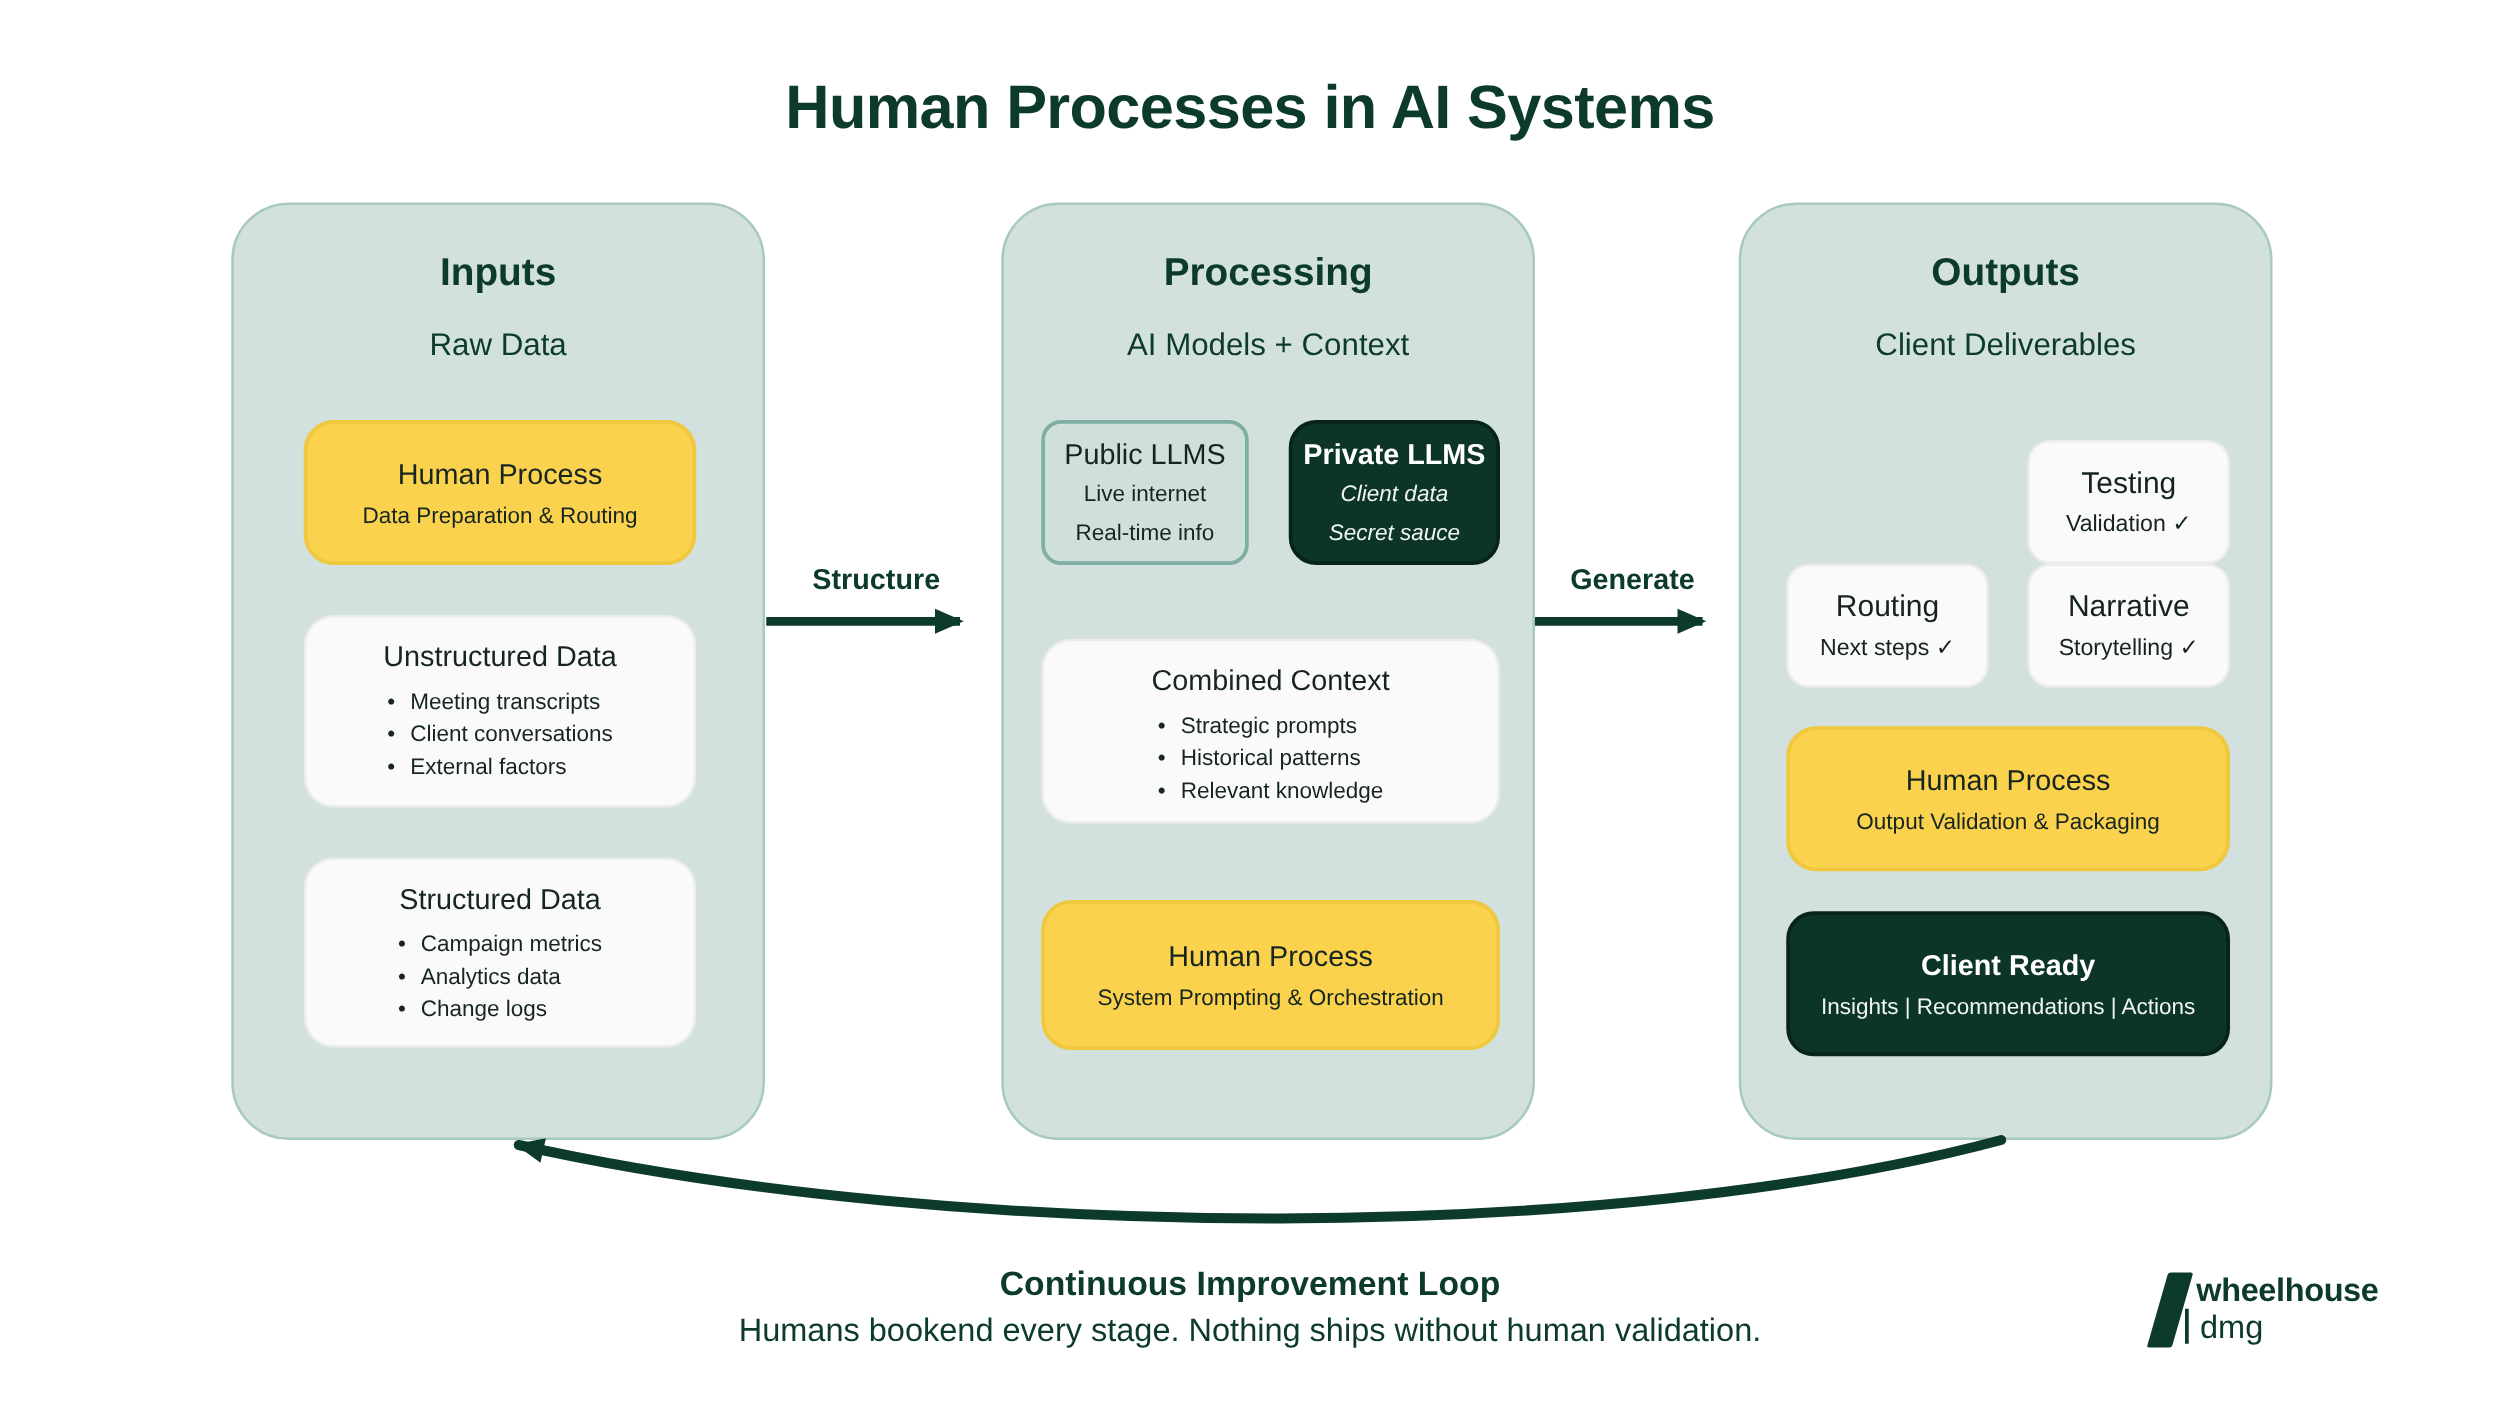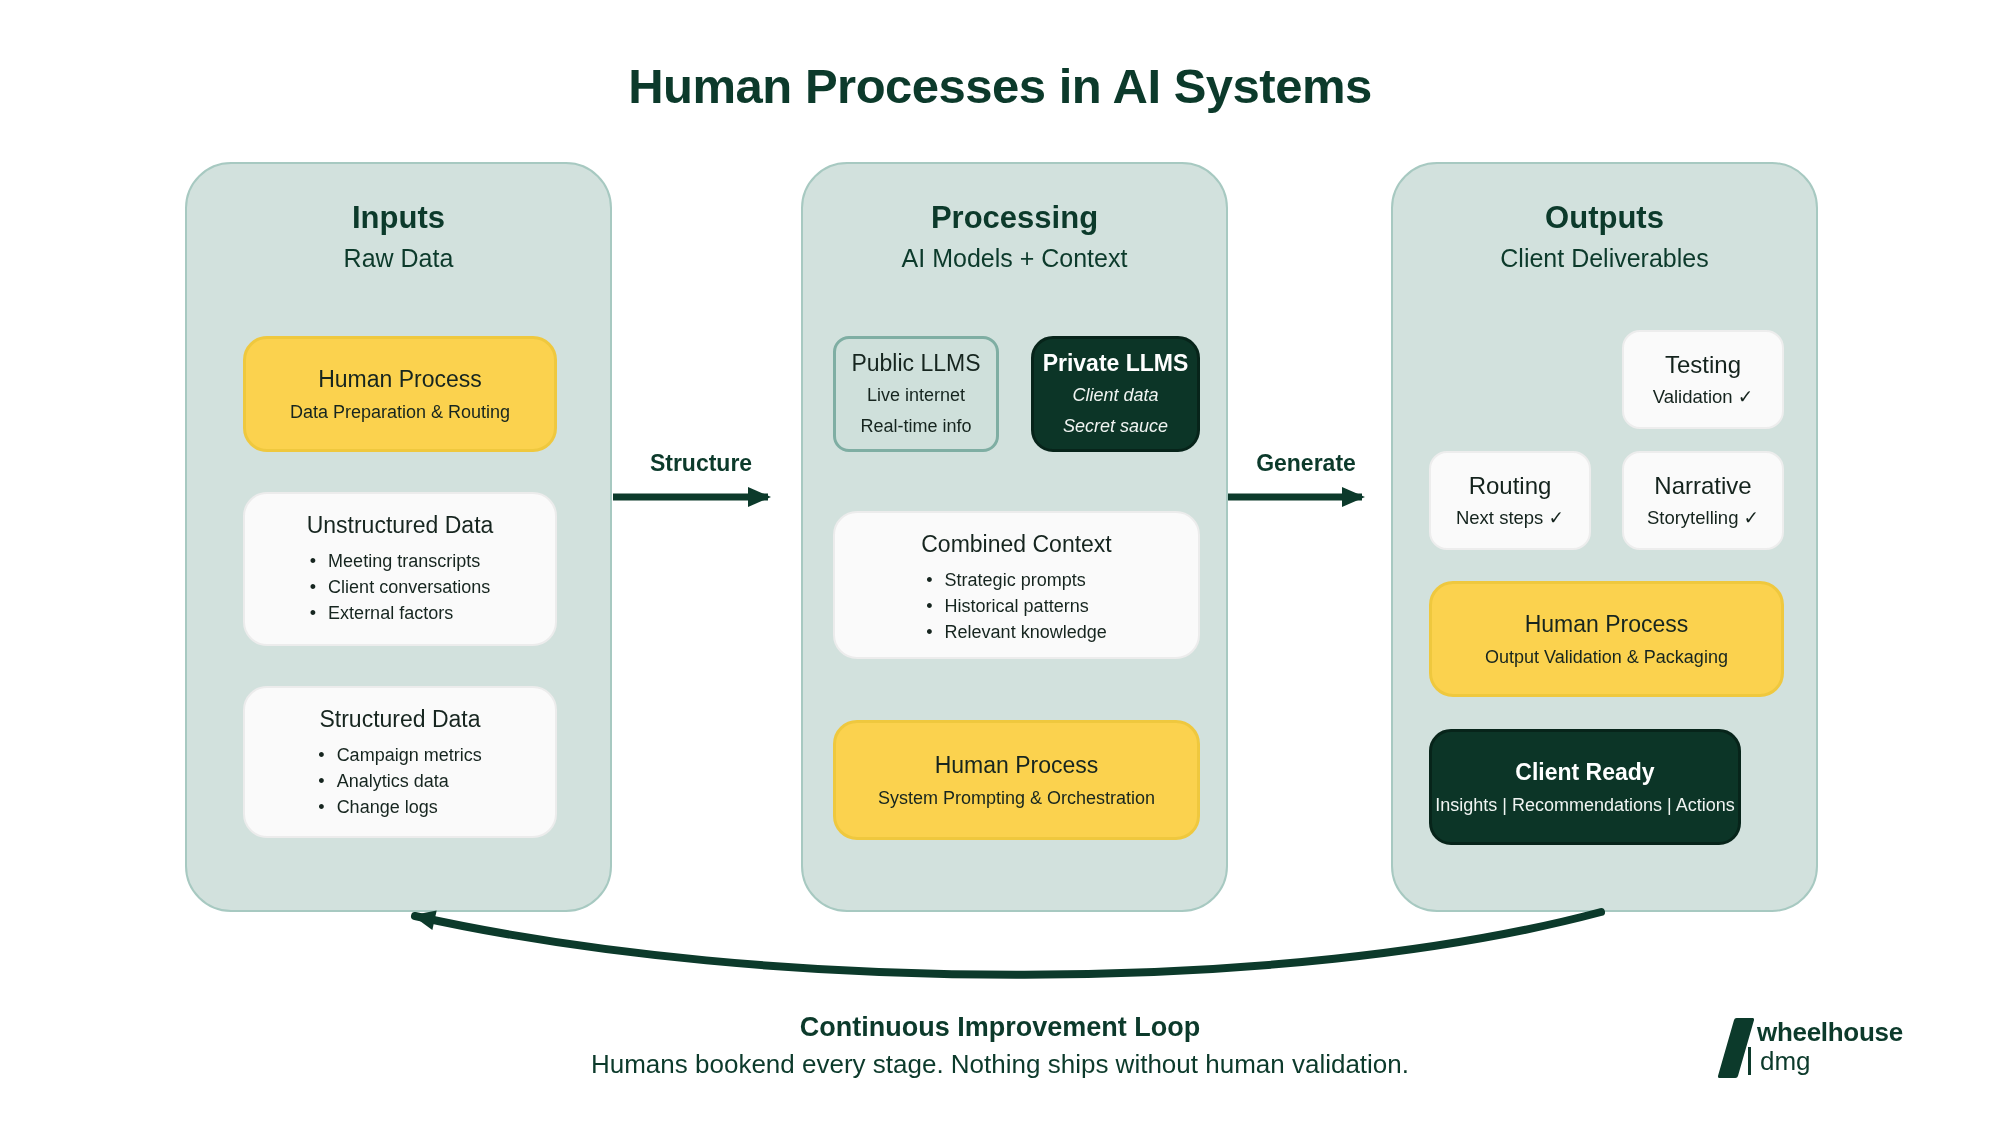--- a/index.html
+++ b/index.html
@@ -14,21 +14,21 @@
     color:#0C3A2B;
   }
   .panel {
     position:absolute; top:162px; width:427px; height:750px; box-sizing:border-box;
     background:#D2E1DD; border:2px solid #A7C9C1; border-radius:46px;
   }
   #panel-inputs { left:185px; }
   #panel-processing { left:801px; }
   #panel-outputs { left:1391px; }
   .panel-title { margin-top:36px; text-align:center; font-size:31px; font-weight:700; color:#0C3A2B; }
-  .panel-subtitle { margin-top:8px; text-align:center; font-size:25px; color:#0C3A2B; }
+  .panel-subtitle { margin-top:26px; text-align:center; font-size:25px; color:#0C3A2B; }
 
   .box {
     position:absolute; box-sizing:border-box; text-align:center;
     display:flex; flex-direction:column; align-items:center; justify-content:center;
   }
   .box.yellow { background:#FBD24E; border:3px solid #EFC83E; border-radius:24px; }
   .box.white  { background:#FAFAFA; border:2px solid #ECECEC; border-radius:24px; justify-content:flex-start; padding-top:18px; }
   .box.teal   { background:#CFE0DB; border:3px solid #7FAEA3; border-radius:16px; }
   .box.dark   { background:#0C3527; border:3px solid #07241A; border-radius:22px; }
 
@@ -131,39 +131,39 @@
     <div class="box yellow" style="left:30px; top:556px; width:367px; height:120px;">
       <div class="box-title">Human Process</div>
       <div class="box-sub">System Prompting &amp; Orchestration</div>
     </div>
   </section>
 
   <section class="panel" id="panel-outputs">
     <div class="panel-title">Outputs</div>
     <div class="panel-subtitle">Client Deliverables</div>
 
-    <div class="card" style="left:229px; top:166px;">
+    <div class="card" style="left:229px; top:188px;">
       <div class="card-title">Testing</div>
       <div class="card-sub">Validation ✓</div>
     </div>
     <div class="card" style="left:36px; top:287px;">
       <div class="card-title">Routing</div>
       <div class="card-sub">Next steps ✓</div>
     </div>
     <div class="card" style="left:229px; top:287px;">
       <div class="card-title">Narrative</div>
       <div class="card-sub">Storytelling ✓</div>
     </div>
 
     <div class="box yellow" style="left:36px; top:417px; width:355px; height:116px;">
       <div class="box-title">Human Process</div>
       <div class="box-sub">Output Validation &amp; Packaging</div>
     </div>
 
-    <div class="box dark" style="left:36px; top:565px; width:312px; height:116px;">
+    <div class="box dark" style="left:36px; top:565px; width:355px; height:116px;">
       <div class="box-title">Client Ready</div>
       <div class="box-sub">Insights | Recommendations | Actions</div>
     </div>
   </section>
 
   <div class="arrow-label" id="label-structure">Structure</div>
   <div class="arrow-label" id="label-generate">Generate</div>
 
   <svg class="arrows-svg" width="2000" height="1125" viewBox="0 0 2000 1125">
     <defs>

